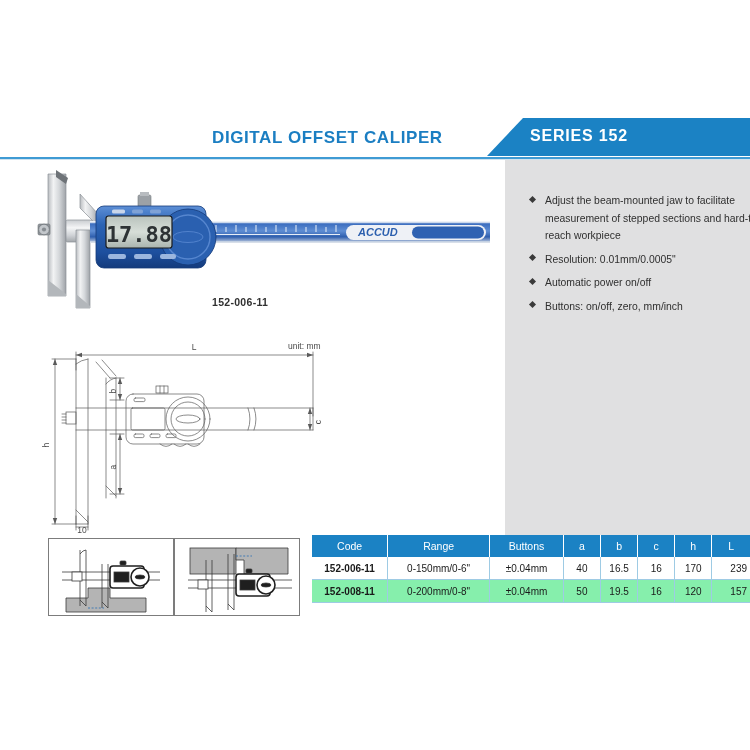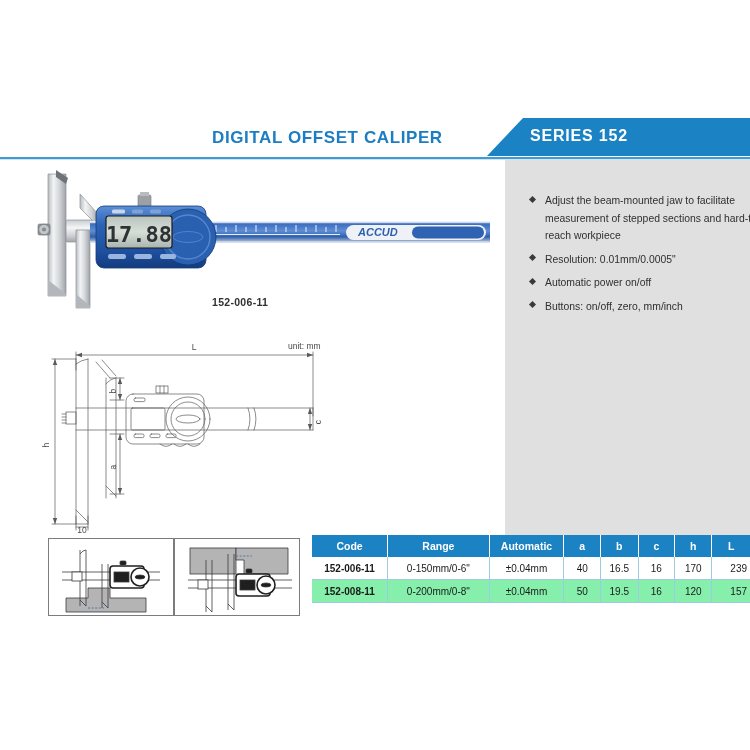--- a/index.html
+++ b/index.html
@@ -105,21 +105,21 @@
   
   #spec-table {
     position: absolute; left: 312px; top: 535px;
     width: 438px;
     border-collapse: collapse;
     font-size: 10px;
   }
   #spec-table th {
     background: #1b82c4;
     color: #ffffff;
-    font-weight: bold;
+    font-weight: normal;
     font-size: 10.5px;
     height: 20px;
     border-right: 1px solid #ffffff;
     text-align: center;
   }
   #spec-table th:last-child { border-right: none; }
   #spec-table td {
     height: 20px;
     text-align: center;
     color: #1a1a1a;
@@ -425,21 +425,21 @@
         <line x1="188" y1="18" x2="204" y2="18" stroke="#2a6fb5" stroke-dasharray="2,1.6"></line>
       </g>
     </svg>
   </div>
 
   <table id="spec-table">
     <thead>
       <tr>
         <th class="col-code">Code</th>
         <th class="col-range">Range</th>
-        <th class="col-acc">Automatic</th>
+        <th class="col-acc">Buttons</th>
         <th class="col-dim">a</th>
         <th class="col-dim">b</th>
         <th class="col-dim">c</th>
         <th class="col-dim">h</th>
         <th class="col-dim">L</th>
       </tr>
     </thead>
     <tbody>
       <tr>
         <td class="code-cell">152-006-11</td>

